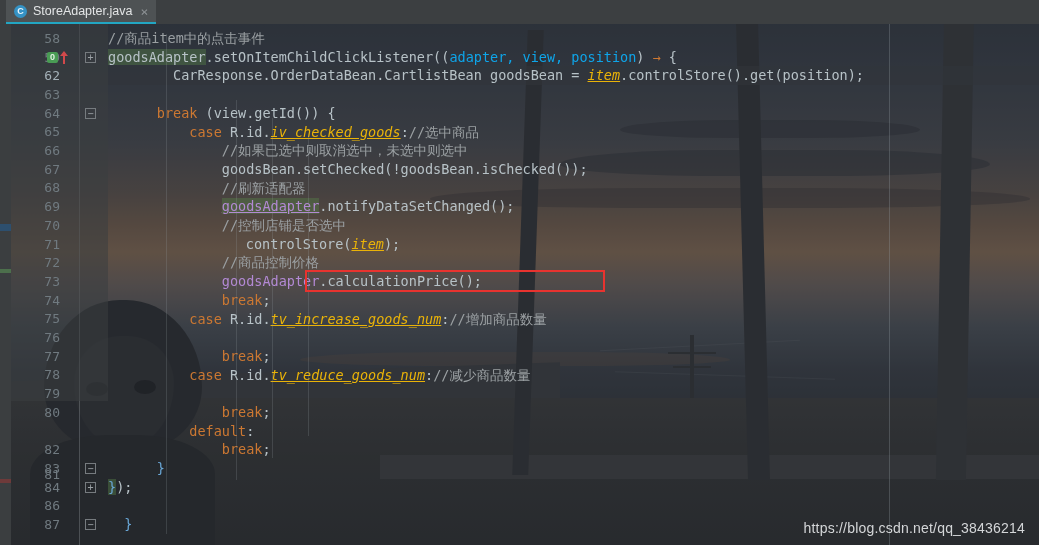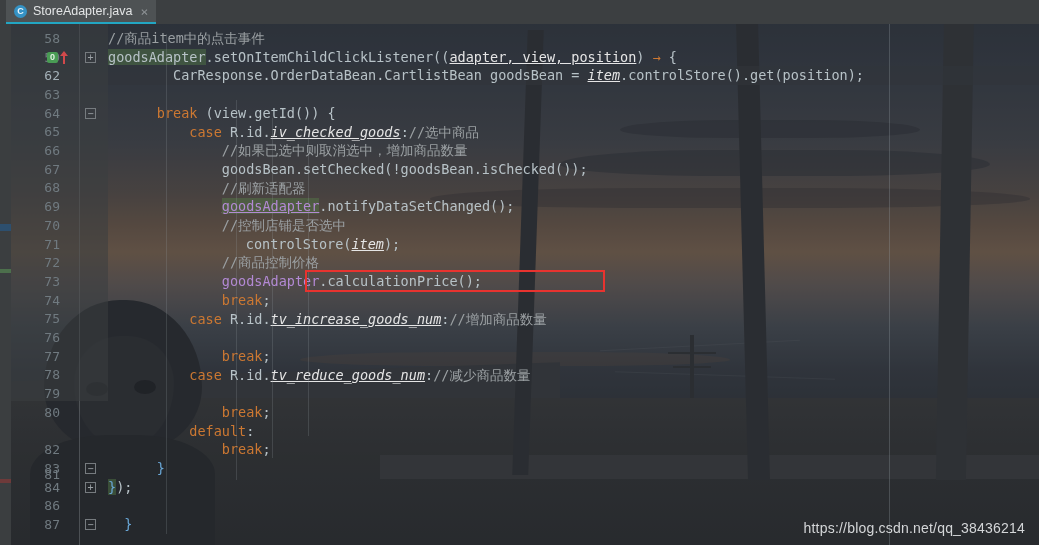--- a/index.html
+++ b/index.html
@@ -129,22 +129,22 @@
     font-family:"DejaVu Sans Mono",monospace;font-size:13.5px;
   }
   .cline{position:absolute;left:0;height:18.7px;line-height:18.7px;white-space:pre;}
   .curline{position:absolute;left:-108px;width:1039px;height:18.7px;background:rgba(50,53,58,.55);z-index:-1;}
 
   
   .kw{color:#cc7832;}
   .cmt{color:#9ba0a3;}
   .plain{color:#b7c2c7;}
   .field{color:#b389d4;}
-  .fieldi{color:#e5e5e5;font-style:italic;text-decoration:underline;}
-  .param{color:#e5e5e5;text-decoration:underline;}
+  .fieldi{color:#eab308;font-style:italic;text-decoration:underline;}
+  .param{color:#0ea5e9;}
   .brace{color:#6aa8d8;}
   .hl{background:rgba(85,125,70,.45);}
   .und{text-decoration:underline;}
   .arrow{color:#cc7832;}
 
   
   .redbox{
     position:absolute;border:2px solid #e8332f;box-sizing:border-box;z-index:35;
     pointer-events:none;
   }
@@ -310,21 +310,21 @@
   <div class="iguide" style="left:308px;top:136px;height:300px;"></div>
   <div class="marginline" style="left:889px;"></div>
 
   <div class="code" id="code-el">
       <div class="cline" style="top: 5px;"><span class="cmt">//商品item中的点击事件</span></div>
       <div class="cline" style="top: 23.7px;"><span class="plain hl">goodsAdapter</span><span class="plain">.setOnItemChildClickListener((</span><span class="param">adapter, view, position</span><span class="plain">) </span><span class="arrow">→</span><span class="plain"> {</span></div>
       <div class="cline" style="top: 42.4px;"><div class="curline"></div><span class="plain">        CarResponse.OrderDataBean.CartlistBean goodsBean = </span><span class="fieldi">item</span><span class="plain">.controlStore().get(position);</span></div>
       <div class="cline" style="top: 61.1px;"></div>
       <div class="cline" style="top: 79.8px;"><span class="plain">      </span><span class="kw">break</span><span class="plain"> (view.getId()) {</span></div>
       <div class="cline" style="top: 98.5px;"><span class="plain">          </span><span class="kw">case</span><span class="plain"> R.id.</span><span class="fieldi">iv_checked_goods</span><span class="plain">:</span><span class="cmt">//选中商品</span></div>
-      <div class="cline" style="top: 117.2px;"><span class="plain">              </span><span class="cmt">//如果已选中则取消选中，增加商品数量</span></div>
+      <div class="cline" style="top: 117.2px;"><span class="plain">              </span><span class="cmt">//如果已选中则取消选中，未选中则选中</span></div>
       <div class="cline" style="top: 135.9px;"><span class="plain">              goodsBean.setChecked(!goodsBean.isChecked());</span></div>
       <div class="cline" style="top: 154.6px;"><span class="plain">              </span><span class="cmt">//刷新适配器</span></div>
       <div class="cline" style="top: 173.3px;"><span class="plain">              </span><span class="field hl und">goodsAdapter</span><span class="plain">.notifyDataSetChanged();</span></div>
       <div class="cline" style="top: 192px;"><span class="plain">              </span><span class="cmt">//控制店铺是否选中</span></div>
       <div class="cline" style="top: 210.7px; margin-left: 24px;"><span class="plain">              controlStore(</span><span class="fieldi">item</span><span class="plain">);</span></div>
       <div class="cline" style="top: 229.4px;"><span class="plain">              </span><span class="cmt">//商品控制价格</span></div>
       <div class="cline" style="top: 248.1px;"><span class="plain">              </span><span class="field">goodsAdapter</span><span class="plain">.calculationPrice();</span></div>
       <div class="cline" style="top: 266.8px;"><span class="plain">              </span><span class="kw">break</span><span class="plain">;</span></div>
       <div class="cline" style="top: 285.5px;"><span class="plain">          </span><span class="kw">case</span><span class="plain"> R.id.</span><span class="fieldi">tv_increase_goods_num</span><span class="plain">:</span><span class="cmt">//增加商品数量</span></div>
       <div class="cline" style="top: 304.2px;"></div>

